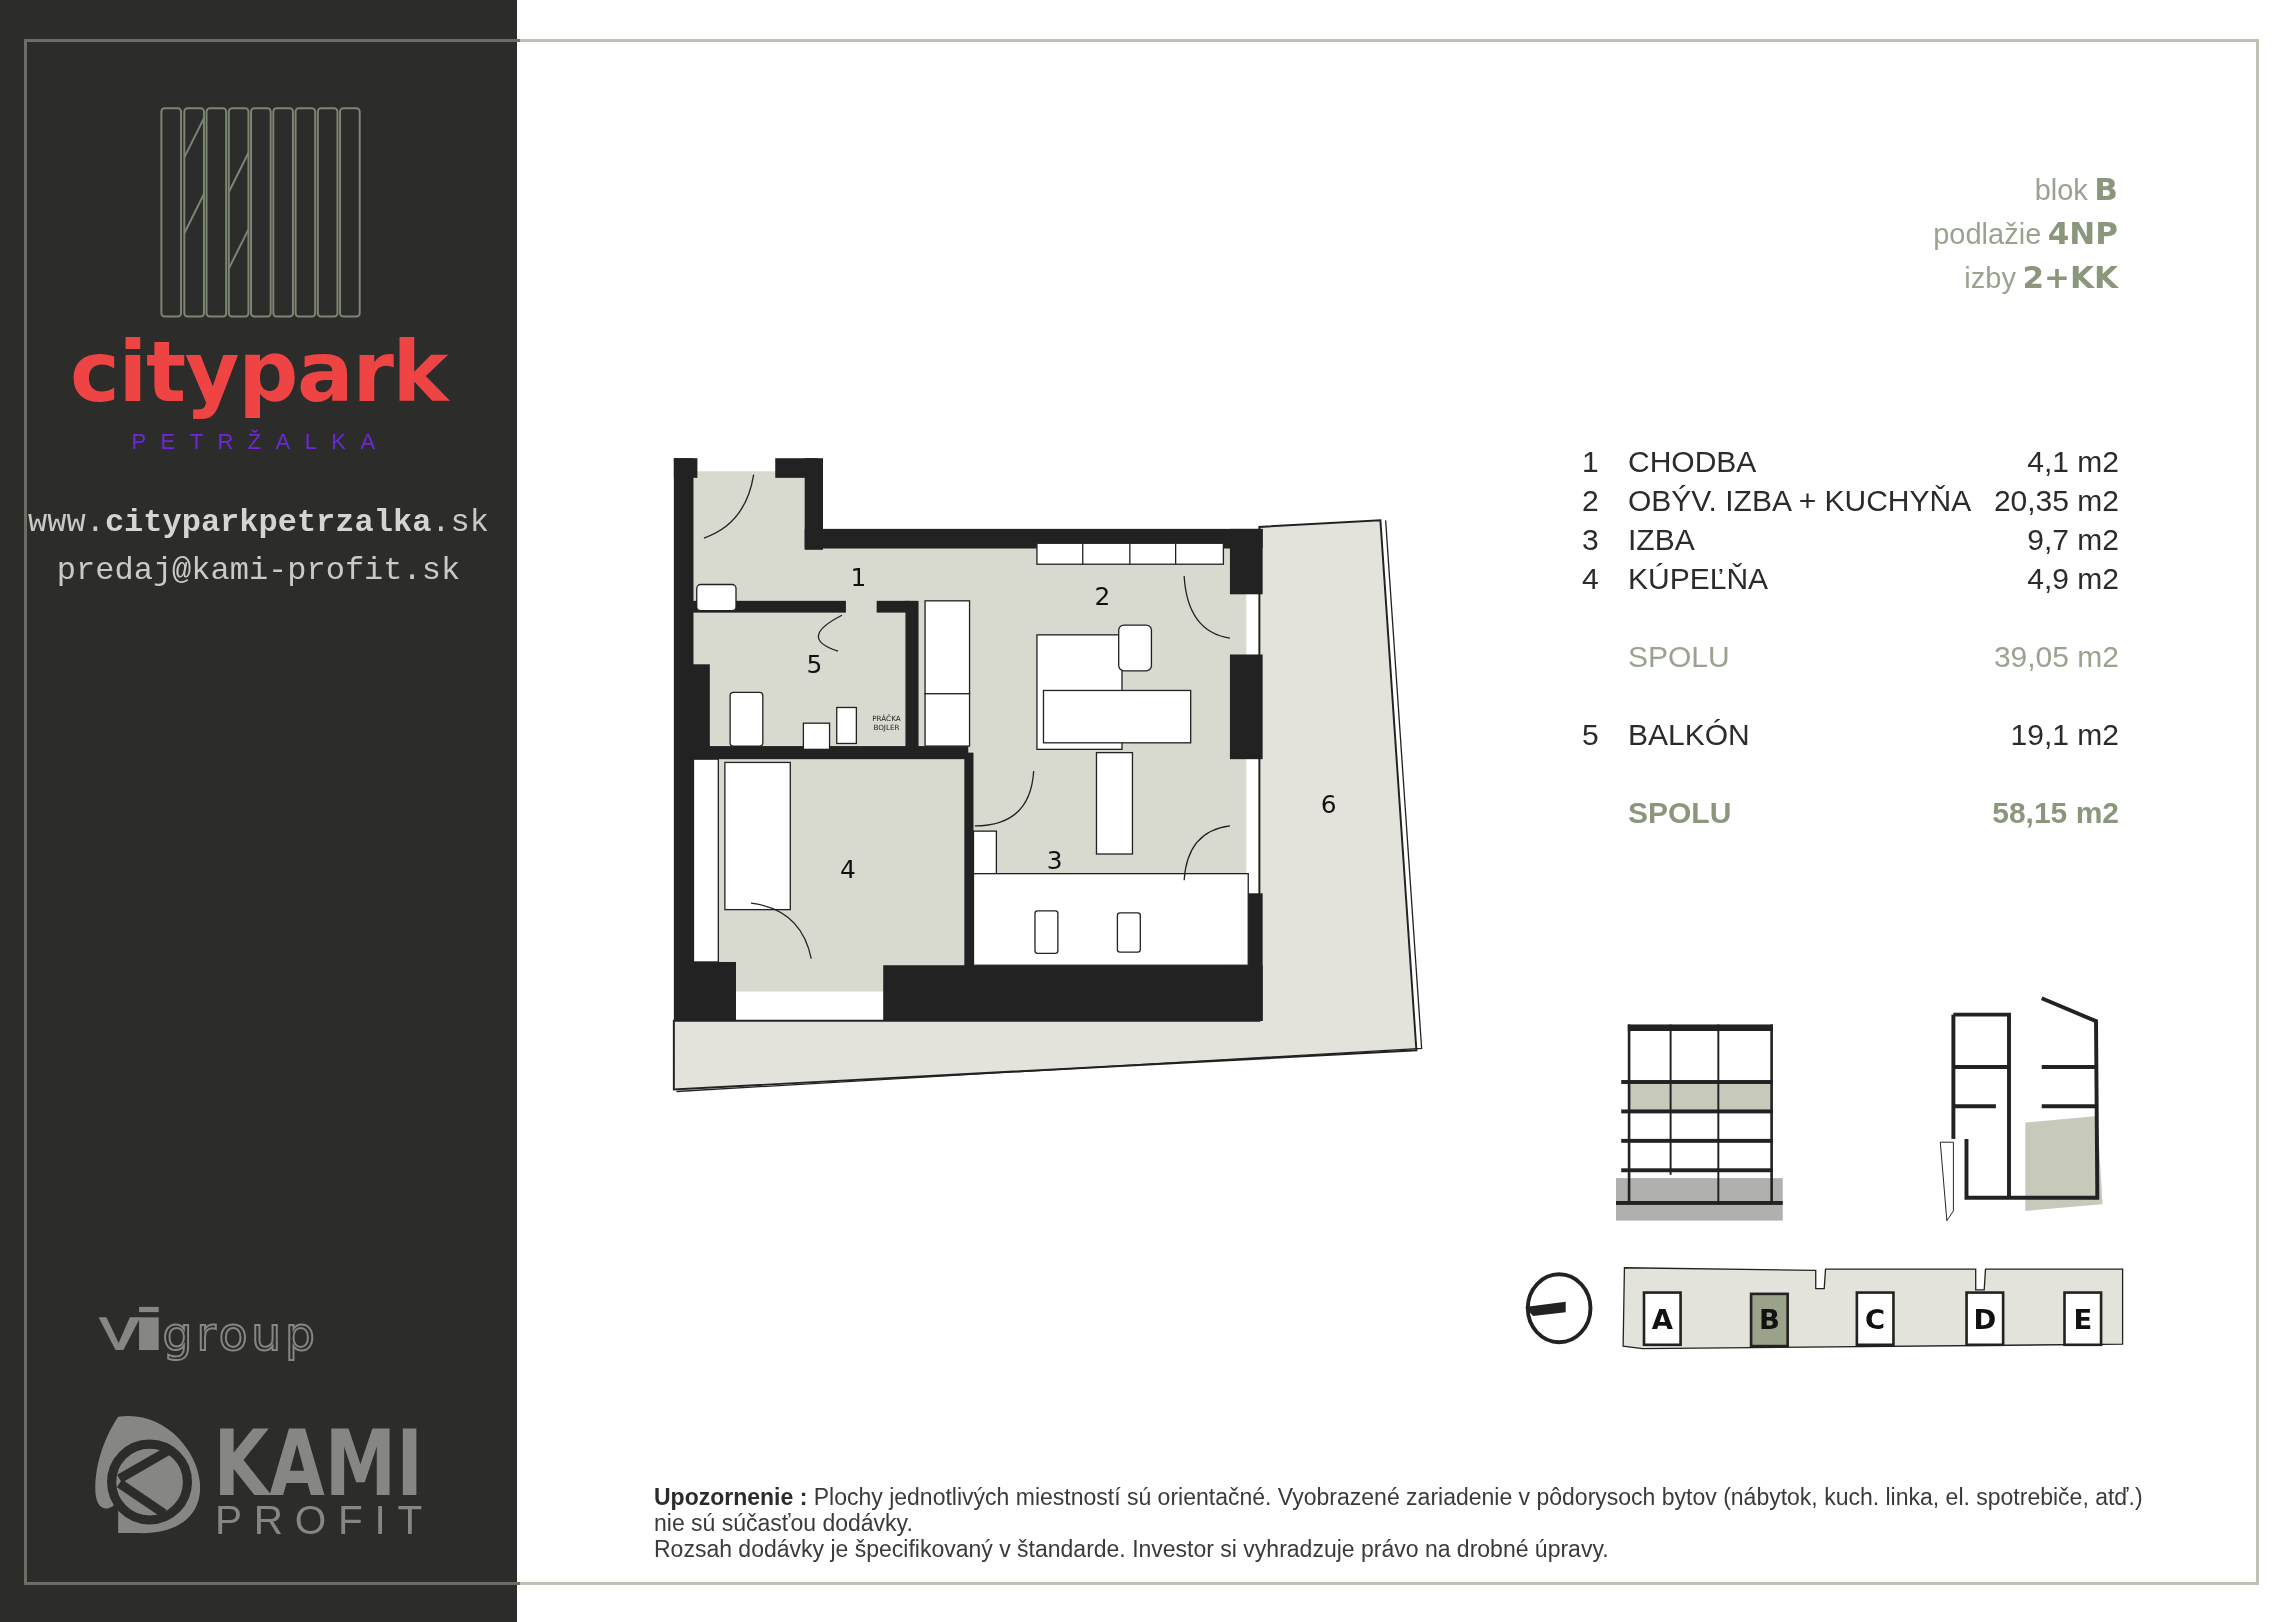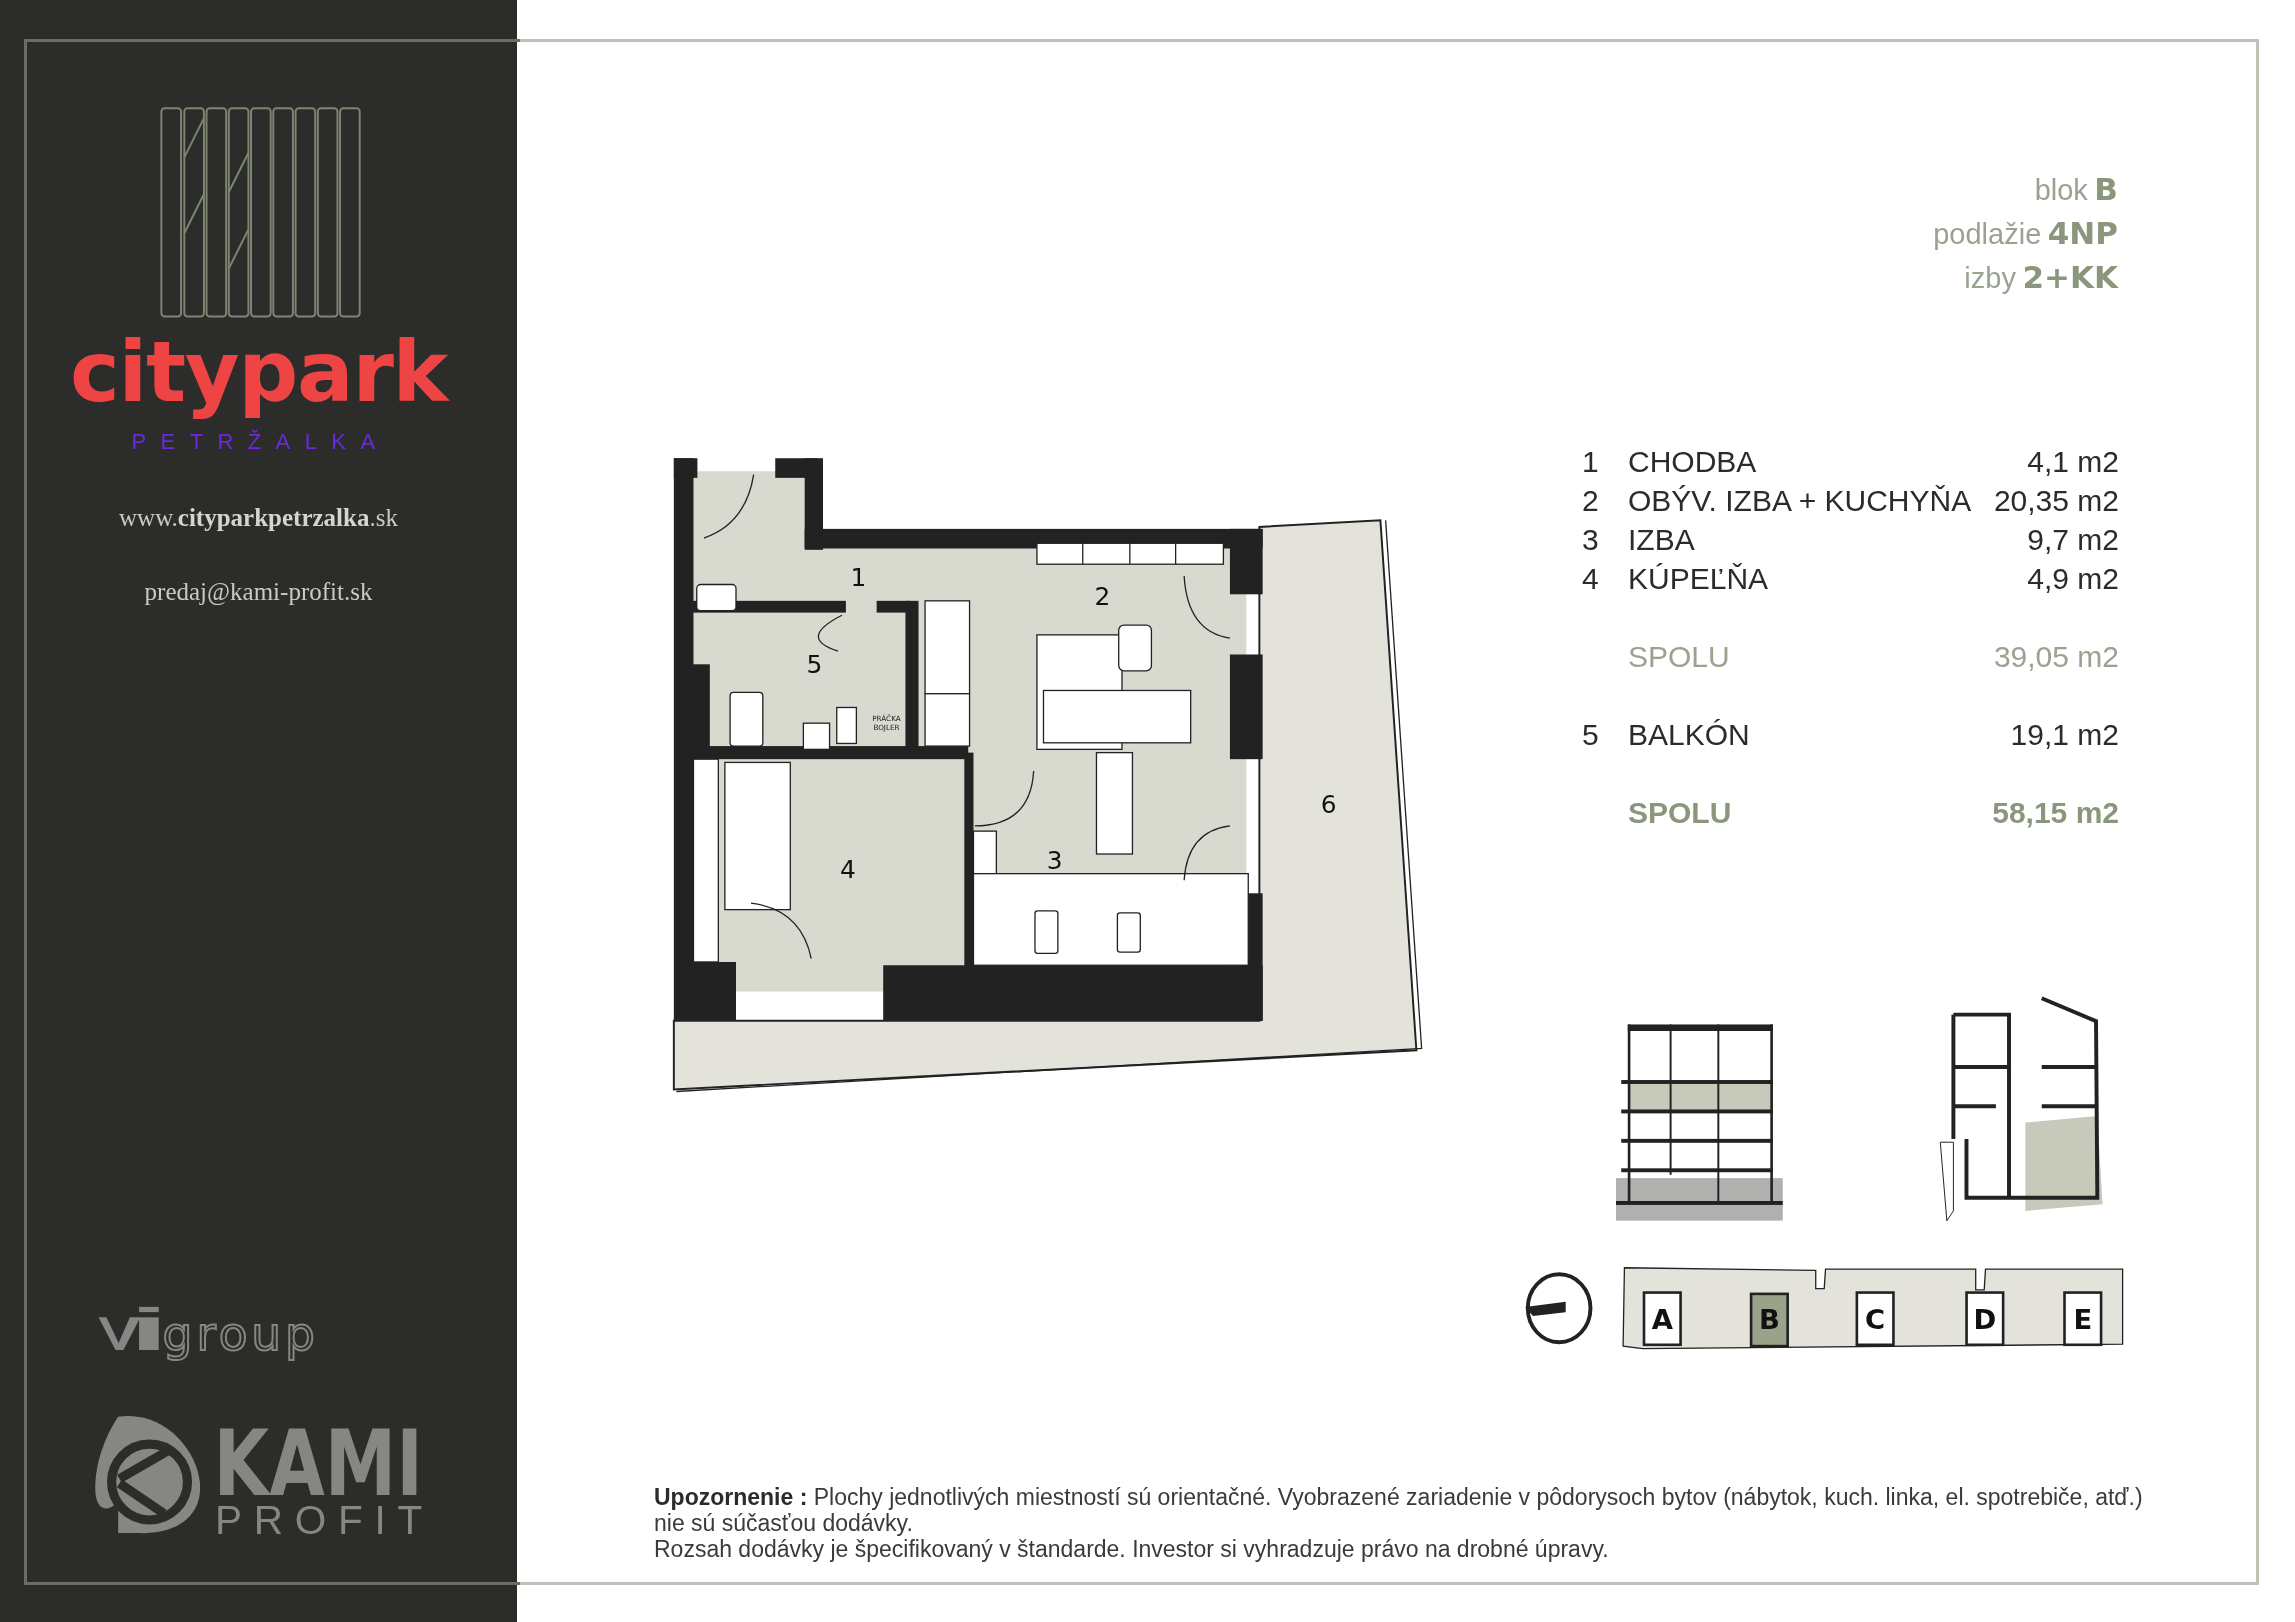--- a/index.html
+++ b/index.html
@@ -10,24 +10,24 @@
            border:3.3px solid #c0c1b4; box-sizing:content-box; pointer-events:none; }
   .frame-dark { position:absolute; left:23.6px; top:39px; width:493px; height:1540px;
            border:3.3px solid #6b6e62; border-right:none; pointer-events:none; }
   .logo-mark { position:absolute; left:154px; top:105px; }
   .brand { position:absolute; left:0; width:517px; text-align:center; }
   .brand-name { top:330px; font-family:"DejaVu Sans", sans-serif; font-weight:bold; font-size:84px;
                 color:#ef4444; letter-spacing:-1.3px; line-height:1; }
   .brand-sub { top:429px; font-family:Liberation Sans, sans-serif; font-size:22px; color:#6d28d9;
                letter-spacing:14.4px; padding-left:2px; }
   .contact { position:absolute; left:0; width:517px; text-align:center;
-             font-family:Liberation Serif, serif; color:#c9c9c6; font-size:25px; }
+             font-family:Liberation Mono, monospace; color:#c9c9c6; font-size:32px; }
   .web { top:504px; }
   .web b { font-weight:bold; color:#d4d4d1; }
-  .mail { top:578px; }
+  .mail { top:552px; }
   .vigroup { position:absolute; left:92px; top:1299px; }
   .kami { position:absolute; left:92px; top:1410px; }
 
   .title-block { position:absolute; right:177px; top:157px; text-align:right; color:#8b977c;
                  font-family:"DejaVu Sans", sans-serif; }
   .t-line1 { font-size:38px; font-weight:bold; line-height:1; }
   .t-line1 .big { font-size:68px; margin-left:7.9px; }
   .t-row { font-family:"Liberation Sans", sans-serif; font-size:29px; line-height:1; margin-top:13px; color:#9aa38f;text-align:right; }
   .t-row b { font-family:"DejaVu Sans", sans-serif; font-size:31px; font-weight:bold; color:#8b977c; margin-left:6.5px; }
 

